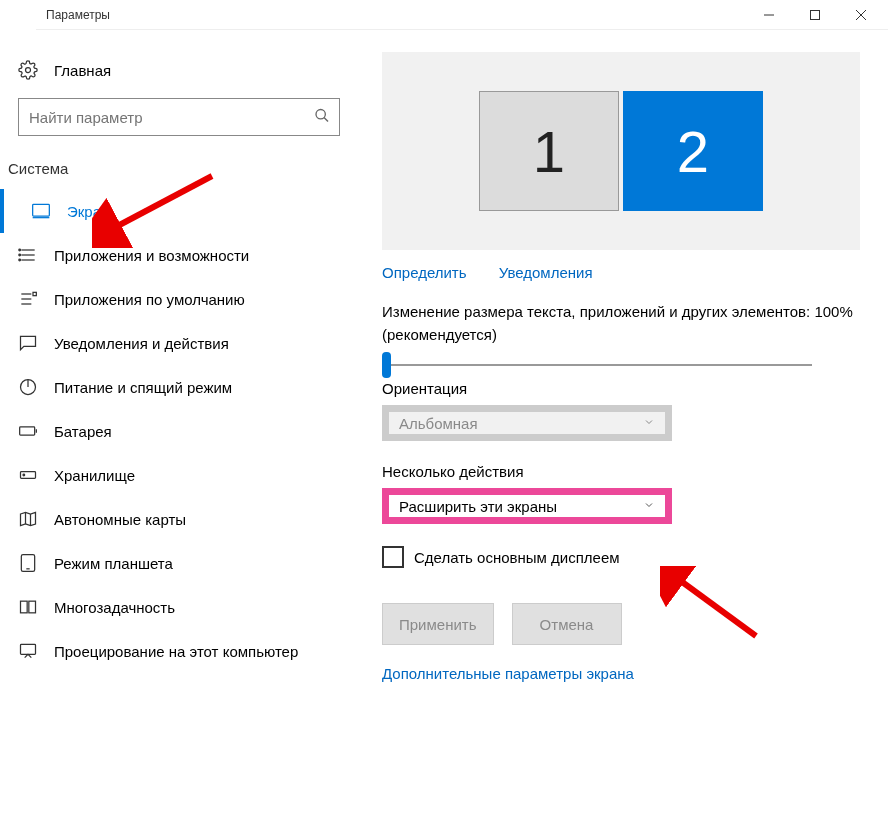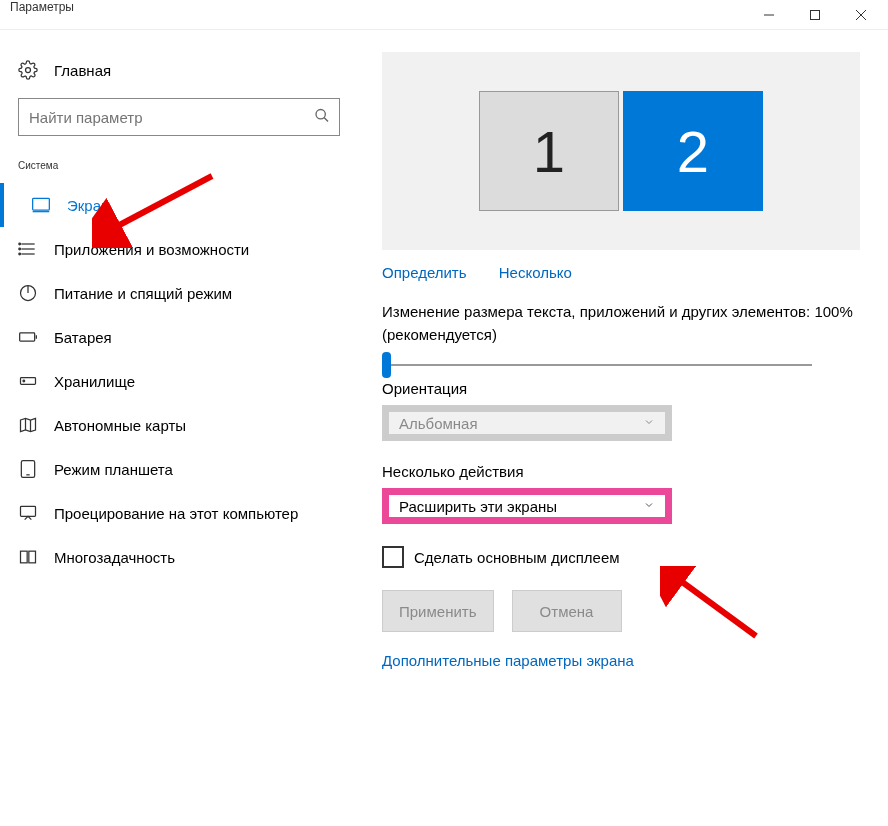--- a/index.html
+++ b/index.html
@@ -9,25 +9,26 @@
     color: #000;
     background: #fff;
     width: 888px;
     height: 826px;
     overflow: hidden;
     position: relative;
   }
   .titlebar {
     height: 30px;
     display: flex;
-    align-items: flex-start;
+    align-items: center;
     padding: 0 4px 0 10px;
     font-size: 12px;
     color: #333;
     border-bottom: 1px solid #eee;
+    margin-left: 36px;
   }
   .titlebar .title { flex: 1; }
   .titlebar .win-controls { display: flex; }
   .win-btn {
     width: 46px; height: 30px;
     display: flex; align-items: center; justify-content: center;
     cursor: default;
     color: #333;
   }
   .win-btn svg { stroke: #333; }
@@ -64,22 +65,22 @@
     border: 1px solid #888;
     padding: 0 40px 0 10px;
     font-size: 15px;
     outline: none;
   }
   .search-icon {
     position: absolute; right: 10px; top: 50%; transform: translateY(-50%);
     color: #666;
   }
   .section-label {
-    padding: 6px 0 12px 18px;
-    font-size: 10px;
+    padding: 6px 0 12px 8px;
+    font-size: 15px;
     color: #333;
   }
   .nav-item.active {
     border-left: 4px solid #0078d7;
     padding-left: 27px;
   }
   .nav-item.active .icon { color: #0078d7; }
   .nav-item.active .label { color: #0078d7; }
   .nav-item .label { color: #000; }
 
@@ -119,21 +120,21 @@
   .field-label { font-size: 15px; margin-bottom: 8px; }
   .combo {
     width: 290px; height: 36px; border: 7px solid #ec4899;
     display: flex; align-items: center; justify-content: space-between;
     padding: 0 10px; font-size: 15px; margin-bottom: 22px;
     background: #fff;
   }
   .combo.disabled { background: #f1f1f1; color: #8a8a8a; border-color: #ccc; }
   .combo .chev { color: #666; font-size: 12px; }
 
-  .checkbox-row { display: flex; align-items: center; margin-bottom: 22px; }
+  .checkbox-row { display: flex; align-items: center; margin-bottom: 35px; }
   .checkbox-box {
     width: 22px; height: 22px; border: 2px solid #333; margin-right: 10px;
   }
 
   .btn-row { display: flex; gap: 18px; margin-bottom: 20px; }
   .btn {
     min-width: 110px; height: 42px; background: #e0e0e0; border: 1px solid #ccc;
     display: flex; align-items: center; justify-content: center;
     font-size: 15px; padding: 0 16px;
   }
@@ -210,21 +211,40 @@
             <line x1="4" y1="12" x2="20" y2="12"></line>
             <line x1="4" y1="18" x2="20" y2="18"></line>
             <circle cx="2" cy="6" r="1" fill="currentColor"></circle>
             <circle cx="2" cy="12" r="1" fill="currentColor"></circle>
             <circle cx="2" cy="18" r="1" fill="currentColor"></circle>
           </svg>
       </span>
       <span class="label">Приложения и возможности</span>
     </div>
 
-
+    <div class="nav-item">
+      <span class="icon">
+        <svg width="20" height="20" viewBox="0 0 24 24" fill="none" stroke="currentColor" stroke-width="1.5">
+            <line x1="4" y1="6" x2="16" y2="6"></line>
+            <line x1="4" y1="12" x2="16" y2="12"></line>
+            <line x1="4" y1="18" x2="16" y2="18"></line>
+            <rect x="18" y="4" width="4" height="4"></rect>
+          </svg>
+      </span>
+      <span class="label">Приложения по умолчанию</span>
+    </div>
+
+    <div class="nav-item">
+      <span class="icon">
+        <svg width="20" height="20" viewBox="0 0 24 24" fill="none" stroke="currentColor" stroke-width="1.5">
+            <path d="M3 4h18v12H7l-4 4z"></path>
+          </svg>
+      </span>
+      <span class="label">Уведомления и действия</span>
+    </div>
 
     <div class="nav-item">
       <span class="icon">
         <svg width="20" height="20" viewBox="0 0 24 24" fill="none" stroke="currentColor" stroke-width="1.5">
             <circle cx="12" cy="12" r="9"></circle>
             <line x1="12" y1="3" x2="12" y2="12"></line>
           </svg>
       </span>
       <span class="label">Питание и спящий режим</span>
     </div>
@@ -266,47 +286,47 @@
             <rect x="4" y="2" width="16" height="20" rx="2"></rect>
             <line x1="10" y1="19" x2="14" y2="19"></line>
           </svg>
       </span>
       <span class="label">Режим планшета</span>
     </div>
 
     <div class="nav-item">
       <span class="icon">
         <svg width="20" height="20" viewBox="0 0 24 24" fill="none" stroke="currentColor" stroke-width="1.5">
+            <rect x="3" y="5" width="8" height="14"></rect>
+            <rect x="13" y="5" width="8" height="14"></rect>
+          </svg>
+      </span>
+      <span class="label">Многозадачность</span>
+    </div>
+
+    <div class="nav-item">
+      <span class="icon">
+        <svg width="20" height="20" viewBox="0 0 24 24" fill="none" stroke="currentColor" stroke-width="1.5">
             <rect x="3" y="4" width="18" height="12" rx="1"></rect>
             <path d="M8 20l4-4 4 4"></path>
           </svg>
       </span>
       <span class="label">Проецирование на этот компьютер</span>
-    </div>
-
-    <div class="nav-item">
-      <span class="icon">
-        <svg width="20" height="20" viewBox="0 0 24 24" fill="none" stroke="currentColor" stroke-width="1.5">
-            <rect x="3" y="5" width="8" height="14"></rect>
-            <rect x="13" y="5" width="8" height="14"></rect>
-          </svg>
-      </span>
-      <span class="label">Многозадачность</span>
     </div>
   </div>
 
   <div class="content">
     <div class="display-preview">
       <div class="monitor m1">1</div>
       <div class="monitor m2">2</div>
     </div>
 
     <div class="link-row">
       <a>Определить</a>
-      <a>Несколько</a>
+      <a>Уведомления</a>
     </div>
 
     <div class="body-text">Изменение размера текста, приложений и других элементов: 100% (рекомендуется)</div>
 
     <div class="slider-wrap">
       <div class="slider-track"></div>
       <div class="slider-thumb"></div>
     </div>
 
     <div class="field-label">Ориентация</div>

